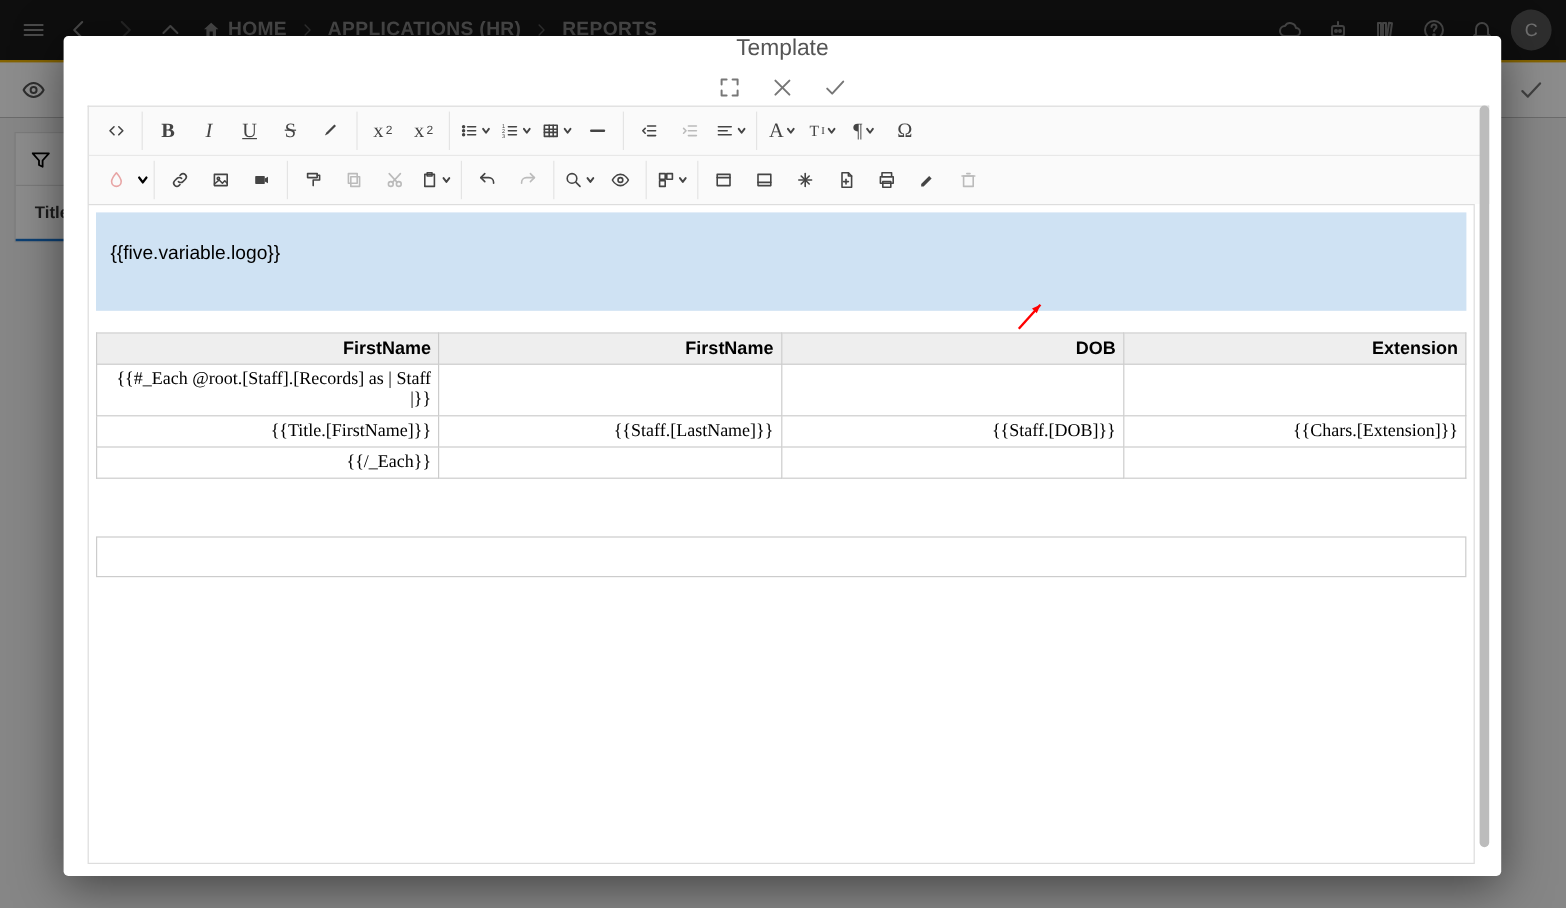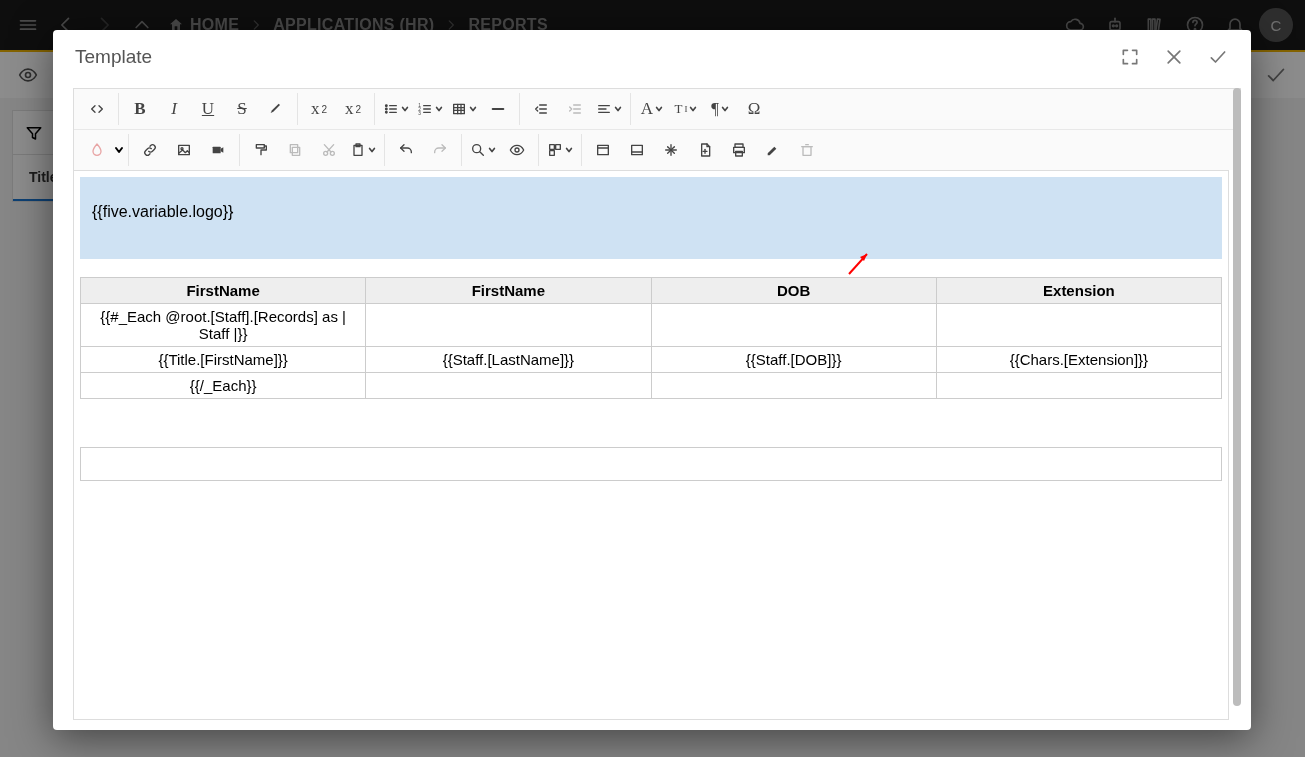--- a/index.html
+++ b/index.html
@@ -25,21 +25,21 @@
 .app-body { position: absolute; top: 98px; left: 0; right: 0; bottom: 0; background: #f4f4f4; }
 .side-filter { position: absolute; left: 12px; top: 12px; width: 420px; background: #fff; border: 1px solid #e0e0e0; }
 .side-filter-head { height: 44px; border-bottom: 1px solid #e0e0e0; display: flex; align-items: center; padding: 0 12px; }
 .side-tabs { display: flex; }
 .side-tab { padding: 14px 16px; font-size: 14px; color: #333; font-weight: 600; border-bottom: 2px solid #1976d2; }
 
 .overlay { position: absolute; inset: 0; background: rgba(0,0,0,0.45); }
 
 
 .modal { position: absolute; left: 53px; top: 30px; width: 1198px; height: 700px; background: #fff; border-radius: 4px; box-shadow: 0 8px 40px rgba(0,0,0,0.5); display: flex; flex-direction: column; }
-.modal-header { height: 54px; display: flex; align-items: center; padding: 0 22px; }
+.modal-header { height: 54px; display: flex; align-items: center; padding: 0 22px; flex-direction: column; }
 .modal-title { font-size: 19px; color: #555; flex: 1; }
 .modal-actions { display: flex; gap: 22px; align-items: center; }
 .modal-actions .mact { width: 22px; height: 22px; color: #777; cursor: pointer; display: flex; align-items: center; justify-content: center; }
 .modal-actions svg { width: 20px; height: 20px; }
 
 .editor-wrap { flex: 1; margin: 4px 10px 10px 20px; border: 0; display: flex; flex-direction: column; position: relative; }
 .editor-scroll-track { position: absolute; right: 0; top: 0; bottom: 14px; width: 8px; background: transparent; }
 .editor-scroll-thumb { position: absolute; top: 0; left: 0; width: 8px; height: 100%; background: #bcbcbc; border-radius: 4px; }
 
 
@@ -54,23 +54,23 @@
 .tbtn-txt { font-family: 'Times New Roman', serif; font-size: 17px; }
 .tbtn-small-txt { font-size: 10px; }
 
 
 .ed-content { flex: 1; border: 1px solid #ddd; background: #fff; padding: 6px 6px 0 6px; overflow: hidden; position: relative; margin-right: 12px; }
 .banner { background: #cfe2f3; padding: 18px 12px 30px 12px; display: flex; align-items: flex-start; gap: 40px; margin-bottom: 18px; }
 .banner-logo-var { font-size: 16px; color: #000; padding: 8px 0; flex: 0 0 210px; }
 .banner-title { font-size: 31px; font-weight: 700; color: #2200c1; font-style: italic; font-family: Arial, sans-serif; }
 
 table.tpl { width: 100%; border-collapse: collapse; border: 1px solid #ccc; margin-bottom: 48px; }
-table.tpl th, table.tpl td { border: 1px solid #ccc; padding: 4px 6px; text-align: center; font-size: 15px; vertical-align: top; }
+table.tpl th, table.tpl td { border: 1px solid #ccc; padding: 4px 6px; text-align: right; font-size: 15px; vertical-align: top; }
 table.tpl th { background: #eee; font-weight: 700; }
-table.tpl td { font-family: Liberation Sans, sans-serif; }
+table.tpl td { font-family: Liberation Serif, serif; }
 
 .empty-box { border: 1px solid #ccc; height: 34px; margin-top: 10px; }
 
 
 .ed-status { height: 24px; border: 1px solid #ddd; border-top: 1px solid #ddd; background: #fafafa; display: flex; align-items: center; padding: 0 8px; font-size: 11px; color: #666; gap: 10px; margin-right: 12px; }
 .ed-status .spacer { flex: 1; }
 .elempath { display: flex; gap: 8px; align-items: center; }
 .elempath .ep-icn { width: 12px; height: 12px; }
 
 

